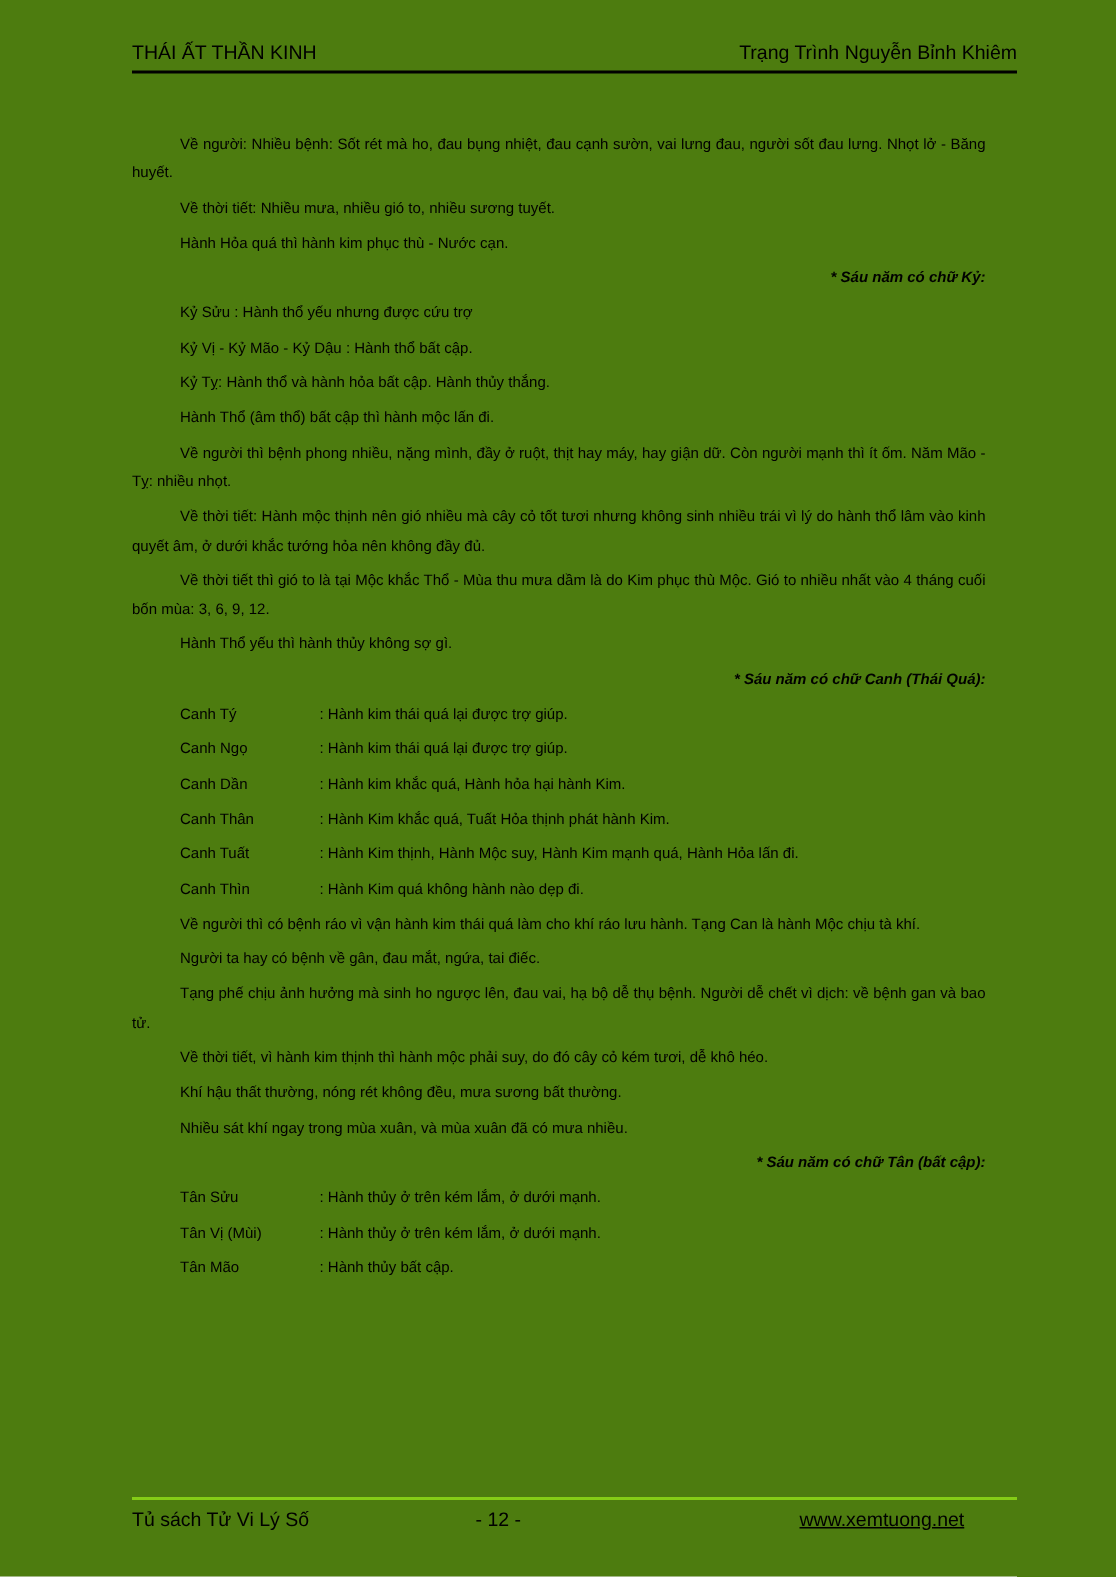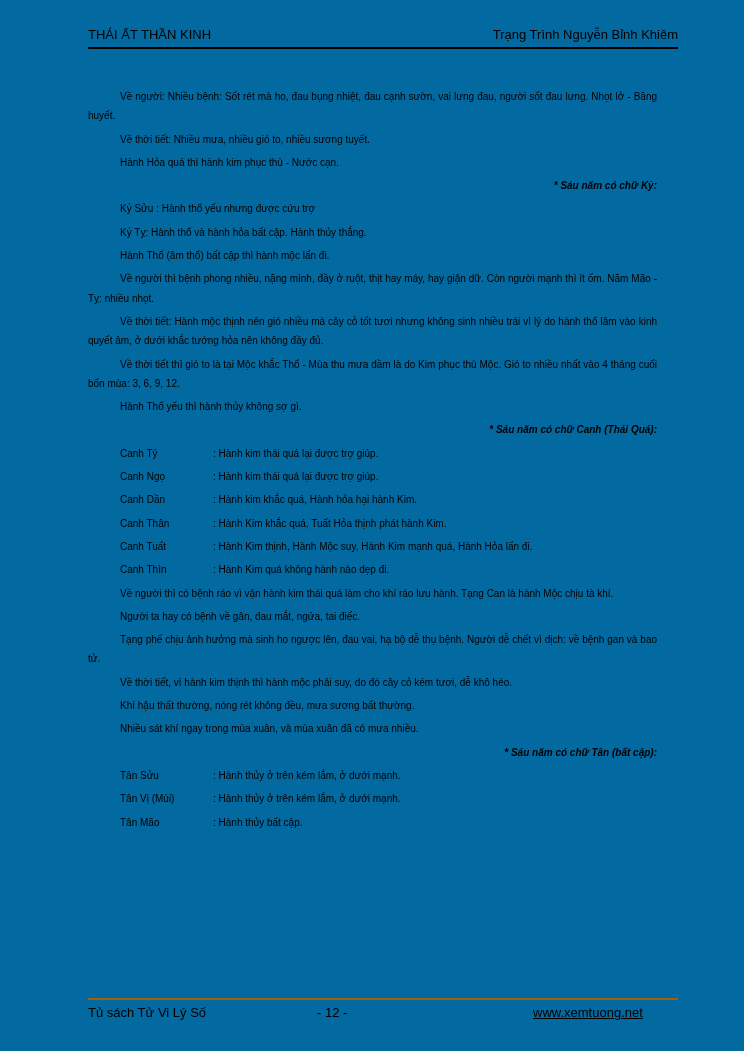--- a/index.html
+++ b/index.html
@@ -1,35 +1,35 @@
 <!DOCTYPE html>
 <html><head>
 <meta charset="utf-8">
 <style>
   html,body{margin:0;padding:0;background:#e8e8e8;}
   .page{
-    position:relative;width:744px;height:1051px;background:#0369a1;color:#000;
+    position:relative;width:744px;height:1051px;background:#4d7c0f;color:#000;
     font-family:"Liberation Sans","DejaVu Sans",sans-serif;overflow:hidden;margin:0 auto;
   }
   .header{
     position:absolute;left:88px;top:27px;width:590px;
     display:flex;justify-content:space-between;align-items:flex-end;
     font-size:13px;line-height:16px;border-bottom:2px solid #000;padding-bottom:4px;
   }
   .doc-body{
     position:absolute;left:88px;top:83px;width:569px;
     font-size:10px;line-height:19.3px;
   }
   .para{margin:4px 0;text-indent:32px;text-align:justify;}
   .heading{margin:4px 0;text-indent:32px;text-align:right;font-weight:bold;font-style:italic;}
   .term{margin:4px 0;text-indent:32px;text-align:left;}
   .term-label{display:inline-block;width:93px;text-indent:0;}
   .footer{
     position:absolute;left:88px;top:998px;width:590px;height:30px;
-    border-top:2px solid #a16207;font-size:13px;line-height:16px;text-decoration:underline;
+    border-top:2px solid #84cc16;font-size:13px;line-height:16px;text-decoration:underline;
   }
   .footer-left{position:absolute;left:0;top:5px;}
   .footer-center{position:absolute;left:229px;top:5px;}
   .footer-right{position:absolute;left:445px;top:5px;color:#000;text-decoration:underline;cursor:pointer;}
 </style>
 </head>
 <body>
 
 <div class="page">
 
@@ -37,20 +37,21 @@
     <span>THÁI ẤT THẦN KINH</span>
     <span>Trạng Trình Nguyễn Bỉnh Khiêm</span>
   </div>
 
   <main class="doc-body" id="doc-body">
       <p class="para">Về người: Nhiều bệnh: Sốt rét mà ho, đau bụng nhiệt, đau cạnh sườn, vai lưng đau, người sốt đau lưng. Nhọt lở - Băng huyết.</p>
       <p class="para">Về thời tiết: Nhiều mưa, nhiều gió to, nhiều sương tuyết.</p>
       <p class="para">Hành Hỏa quá thì hành kim phục thù - Nước cạn.</p>
       <p class="heading">* Sáu năm có chữ Kỷ:</p>
       <p class="para">Kỷ Sửu : Hành thổ yếu nhưng được cứu trợ</p>
+      <p class="para">Kỷ Vị - Kỷ Mão - Kỷ Dậu : Hành thổ bất cập.</p>
       <p class="para">Kỷ Tỵ: Hành thổ và hành hỏa bất cập. Hành thủy thắng.</p>
       <p class="para">Hành Thổ (âm thổ) bất cập thì hành mộc lấn đi.</p>
       <p class="para">Về người thì bệnh phong nhiều, nặng mình, đầy ở ruột, thịt hay máy, hay giận dữ. Còn người mạnh thì ít ốm. Năm Mão - Tỵ: nhiều nhọt.</p>
       <p class="para">Về thời tiết: Hành mộc thịnh nên gió nhiều mà cây cỏ tốt tươi nhưng không sinh nhiều trái vì lý do hành thổ lâm vào kinh quyết âm, ở dưới khắc tướng hỏa nên không đầy đủ.</p>
       <p class="para">Về thời tiết thì gió to là tại Mộc khắc Thổ - Mùa thu mưa dầm là do Kim phục thù Mộc. Gió to nhiều nhất vào 4 tháng cuối bốn mùa: 3, 6, 9, 12.</p>
       <p class="para">Hành Thổ yếu thì hành thủy không sợ gì.</p>
       <p class="heading">* Sáu năm có chữ Canh (Thái Quá):</p>
       <p class="term"><span class="term-label">Canh Tý</span><span>: Hành kim thái quá lại được trợ giúp.</span></p>
       <p class="term"><span class="term-label">Canh Ngọ</span><span>: Hành kim thái quá lại được trợ giúp.</span></p>
       <p class="term"><span class="term-label">Canh Dần</span><span>: Hành kim khắc quá, Hành hỏa hại hành Kim.</span></p>

